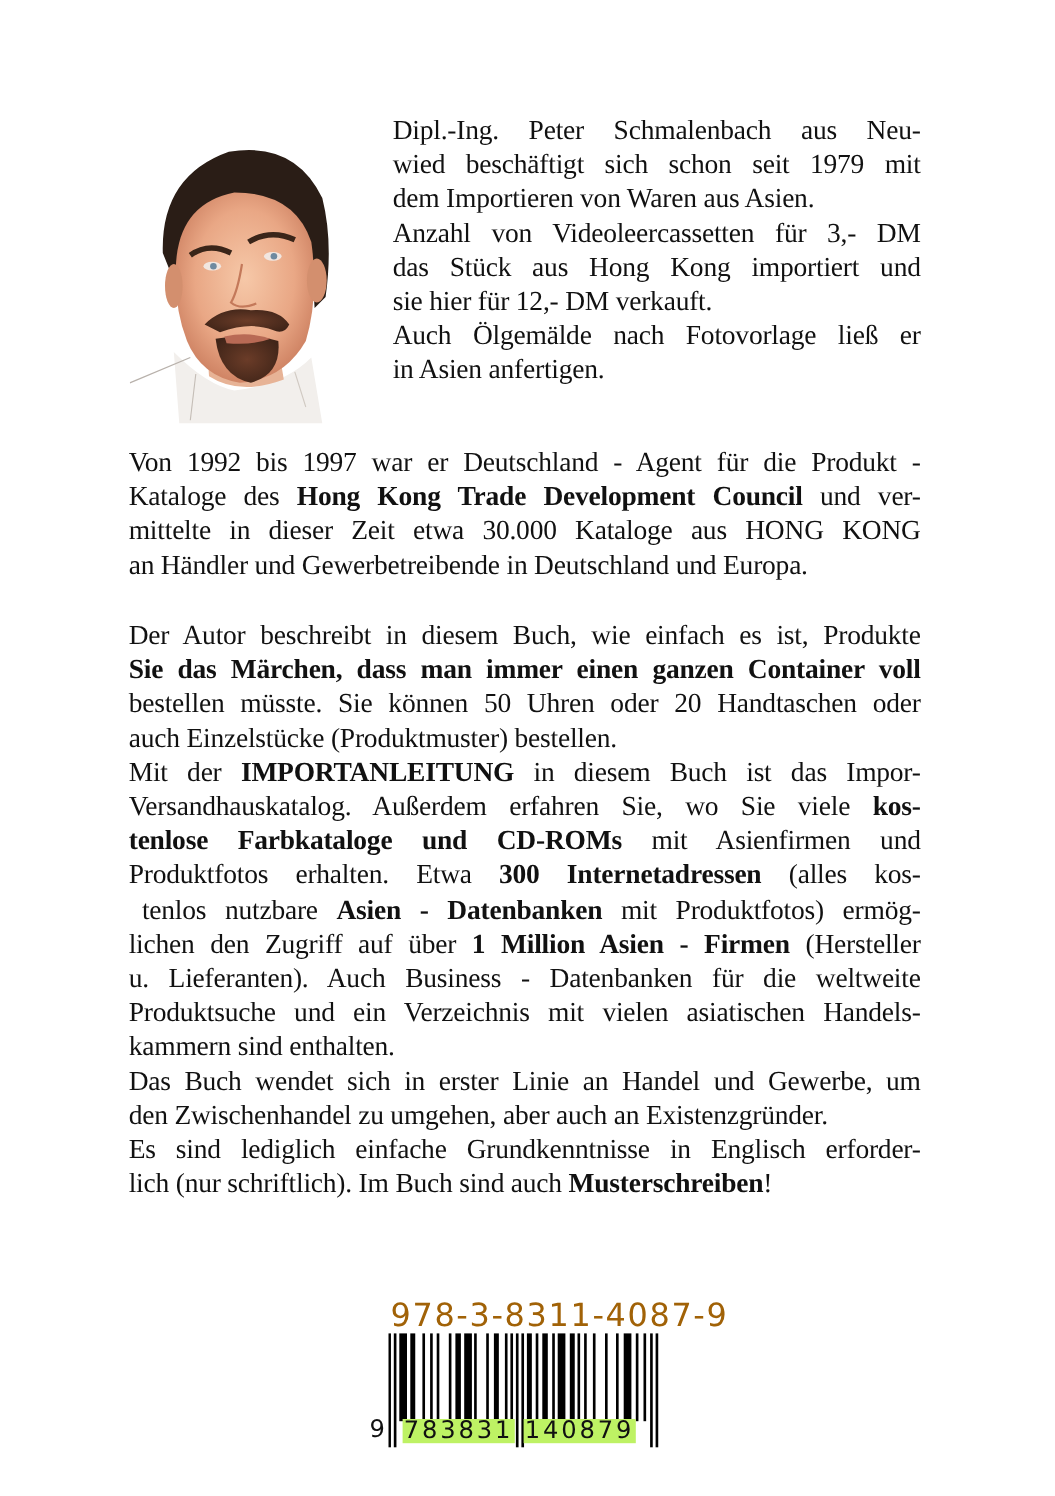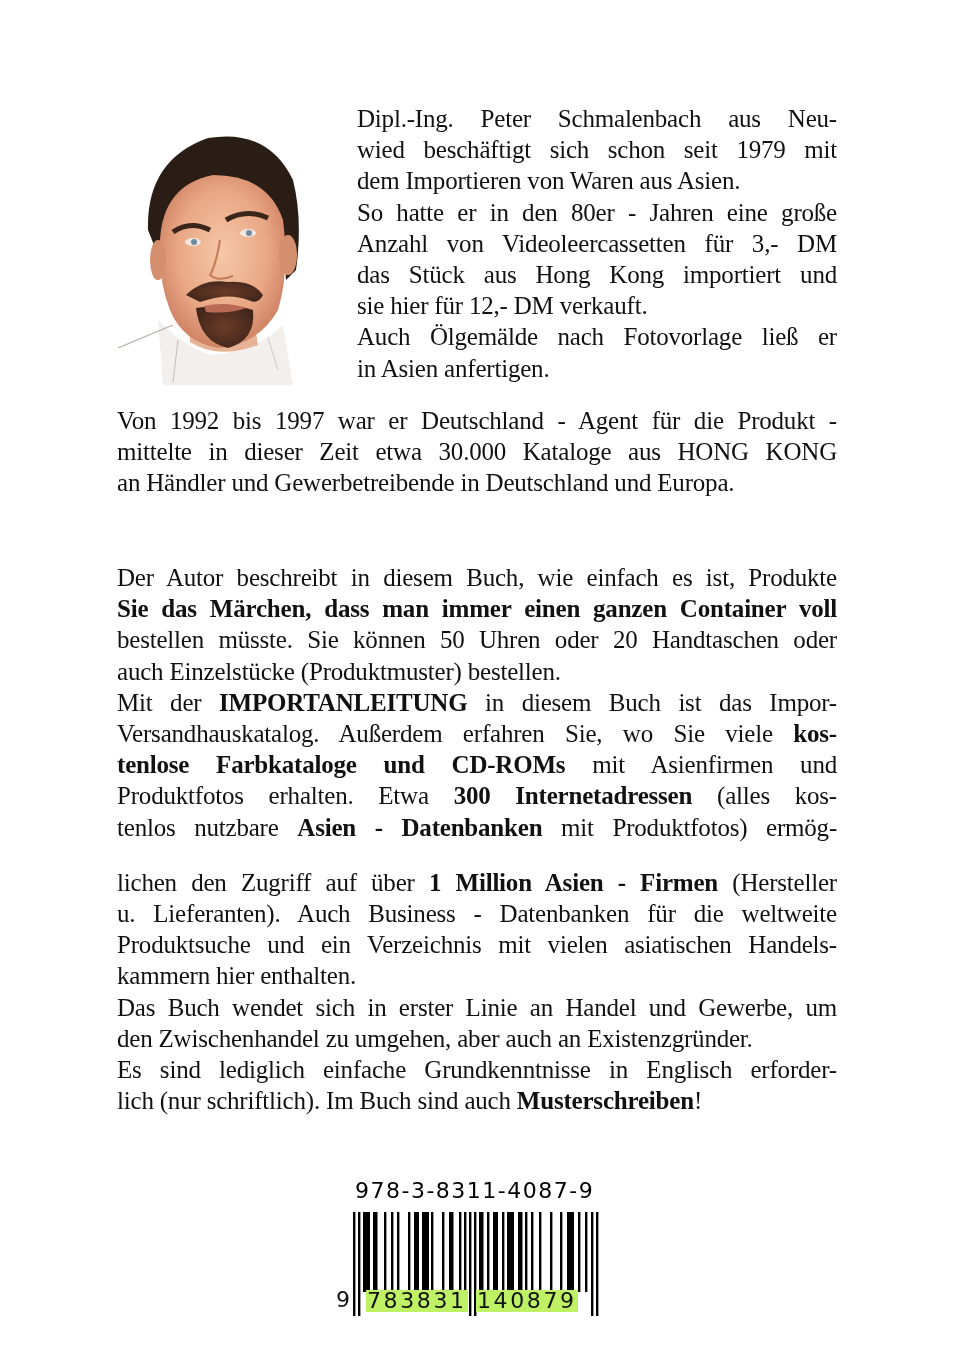--- a/index.html
+++ b/index.html
@@ -64,23 +64,23 @@
       left: 333px;
       top: 1178px;
       width: 300px;
       height: 140px;
     }
     .isbn-top {
       position: absolute;
       left: 22px;
       top: 0;
       font-family: "DejaVu Sans", "Liberation Sans", sans-serif;
-      font-size: 22px;
+      font-size: 29px;
       letter-spacing: 1.5px;
-      color: #000000;
+      color: #a16207;
       white-space: nowrap;
     }
     .bars {
       position: absolute;
       left: 20px;
       top: 34px;
       width: 250px;
       height: 104px;
     }
     .ean-digits {
@@ -140,30 +140,32 @@
 
     <path d="M68 175 Q85 158 110 162 Q135 160 145 175 Q140 185 130 180 Q110 172 82 182 Z" fill="url(#beard)"></path>
     <path d="M78 188 Q110 182 135 190 Q138 220 110 228 Q82 222 78 188 Z" fill="url(#beard)"></path>
     <path d="M86 186 Q108 181 128 188 Q112 194 88 192 Z" fill="#b86a55"></path>
   </svg>
 
   <div class="intro-block text">
     <p style="text-align-last: justify;">Dipl.-Ing. Peter Schmalenbach  aus Neu-</p>
     <p style="text-align-last: justify;">wied beschäftigt sich schon seit 1979 mit</p>
     <p>dem Importieren von Waren aus Asien.</p>
-    <p style="text-align-last: justify;">So hatte er in den 80er - Jahren eine große</p>
     <p style="text-align-last: justify;">Anzahl von Videoleercassetten für 3,- DM</p>
     <p style="text-align-last: justify;">das Stück aus Hong Kong  importiert und</p>
     <p>sie hier für 12,- DM verkauft.</p>
     <p style="text-align-last: justify;">Auch Ölgemälde nach  Fotovorlage  ließ er</p>
     <p>in Asien anfertigen.</p>
   </div>
 
   <div class="para-agent text">
     <p style="text-align-last: justify;">Von 1992 bis 1997 war er Deutschland - Agent für die Produkt -</p>
+    <p style="text-align-last: justify;">
+      <span>Kataloge des </span><b>Hong Kong Trade Development Council</b><span> und ver-</span>
+    </p>
     <p style="text-align-last: justify;">mittelte in dieser Zeit etwa 30.000 Kataloge aus HONG KONG</p>
     <p>an Händler und Gewerbetreibende in Deutschland und Europa.</p>
   </div>
 
   <div class="para-main text">
     <p style="text-align-last: justify;">Der Autor beschreibt in diesem Buch, wie einfach es ist, Produkte</p>
     <p style="text-align-last: justify; font-weight: bold;">Sie das Märchen, dass man immer einen ganzen Container voll</p>
     <p style="text-align-last: justify;">bestellen müsste. Sie können 50 Uhren oder 20 Handtaschen oder</p>
     <p>auch Einzelstücke (Produktmuster) bestellen.</p>
 
@@ -172,29 +174,29 @@
     </p>
     <p style="text-align-last: justify;">
       <span>Versandhauskatalog. Außerdem erfahren Sie, wo Sie viele </span><b>kos-</b>
     </p>
     <p style="text-align-last: justify;">
       <b>tenlose Farbkataloge und CD-ROMs</b><span> mit Asienfirmen und</span>
     </p>
     <p style="text-align-last: justify;">
       <span>Produktfotos erhalten. Etwa </span><b>300 Internetadressen</b><span> (alles kos-</span>
     </p>
-    <p style="text-align-last: justify;">
+    <p style="text-align-last: justify; margin-left: 12px;">
       <span>tenlos nutzbare </span><b>Asien - Datenbanken</b><span> mit Produktfotos) ermög-</span>
     </p>
-    <p style="text-align-last: justify; margin-top: 24px;">
+    <p style="text-align-last: justify;">
       <span>lichen den Zugriff auf über </span><b>1 Million Asien - Firmen</b><span> (Hersteller</span>
     </p>
     <p style="text-align-last: justify;">u. Lieferanten). Auch Business - Datenbanken für die weltweite</p>
     <p style="text-align-last: justify;">Produktsuche und ein Verzeichnis mit vielen asiatischen Handels-</p>
-    <p>kammern hier enthalten.</p>
+    <p>kammern sind enthalten.</p>
 
     <p style="text-align-last: justify;">Das Buch wendet sich in erster Linie an Handel und Gewerbe, um</p>
     <p>den Zwischenhandel zu umgehen, aber auch an Existenzgründer.</p>
     <p style="text-align-last: justify;">Es sind lediglich einfache Grundkenntnisse in Englisch erforder-</p>
     <p>
       <span>lich (nur schriftlich). Im Buch sind auch </span><b>Musterschreiben</b><span>!</span>
     </p>
   </div>
 
   <div class="barcode-wrap">

